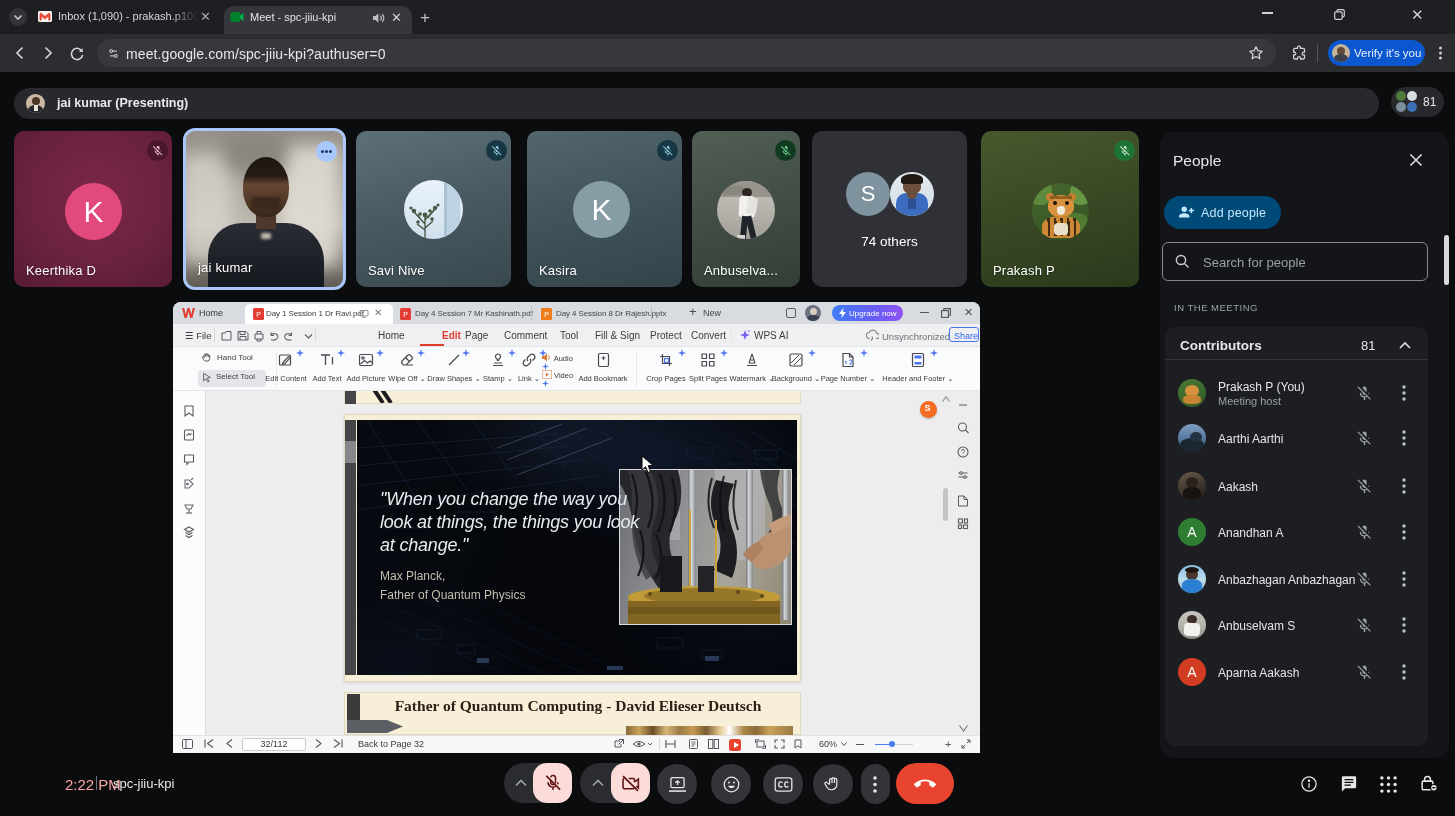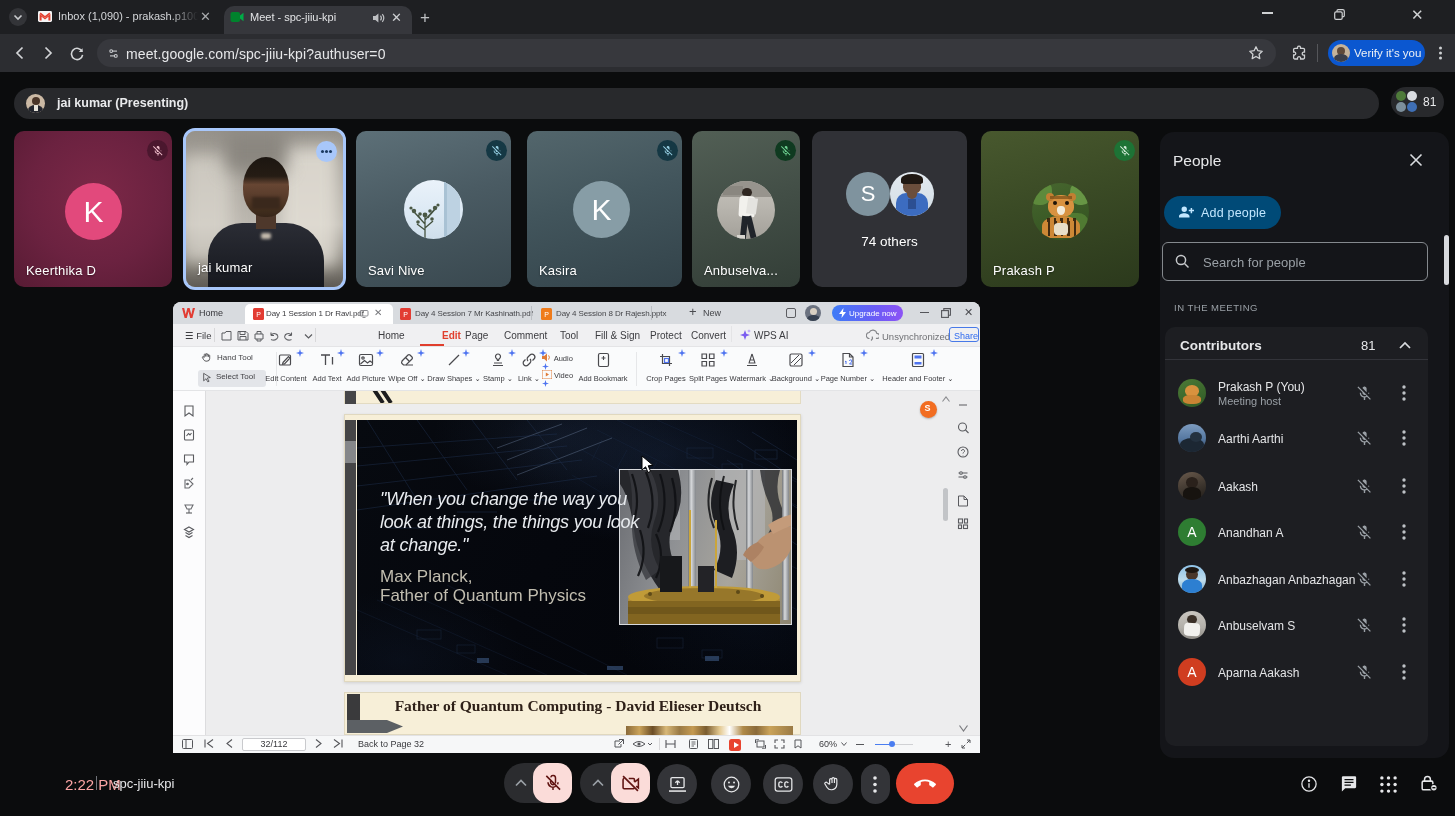--- a/index.html
+++ b/index.html
@@ -588,21 +588,21 @@
               <circle cx="142" cy="126" r="2"></circle>
             </g>
           <rect x="40" y="86" width="22" height="36" fill="#17181b"></rect>
           <rect x="78" y="96" width="16" height="26" fill="#232327"></rect>
           <g stroke="#caa53b" stroke-width="2">
               <path d="M70 40 V118 M96 50 V118"></path>
             </g>
         </svg>
       </div>
       <div class="abs" style="left:207px;top:97px;width:280px;font-style:italic;font-size:18px;line-height:23px;color:#e8ebef;letter-spacing:-0.2px;z-index:3;">"When you change the way you<br>look at things, the things you look<br>at change."</div>
-      <div class="abs" style="left:207px;top:176px;font-size:17px;line-height:19px;color:#c2beb0;z-index:3;">Max Planck,<br>Father of Quantum Physics</div>
+      <div class="abs" style="left:207px;top:176px;font-size:12px;line-height:19px;color:#c2beb0;z-index:3;">Max Planck,<br>Father of Quantum Physics</div>
 
       <svg class="abs" style="left:468px;top:64px;" width="13" height="19" viewBox="0 0 13 19">
           <path d="M1 1 L1 15 L4.6 11.8 L7 17.5 L9.6 16.4 L7.2 10.8 L12 10.3 Z" fill="#fff" stroke="#000" stroke-width="1"></path>
         </svg>
 
       <div class="abs" style="left:171px;top:301px;width:457px;height:43px;background:#f7efd8;border:1px solid #e0d8bf;"></div>
       <div class="abs" style="left:174px;top:303px;width:13px;height:26px;background:#3a3a3c;"></div>
       <div class="abs" style="left:174px;top:329px;width:56px;height:13px;background:#5c6064;clip-path:polygon(0 0, 40px 0, 100% 50%, 40px 100%, 0 100%);"></div>
       <div class="abs" style="left:205px;top:306px;width:400px;text-align:center;font-family:'Liberation Serif',serif;font-weight:700;font-size:15.5px;color:#2e2018;">Father of Quantum Computing - David Elieser Deutsch</div>
       <div class="abs" style="left:453px;top:335px;width:167px;height:9px;background:linear-gradient(90deg,#8a6a3a 0%,#caa35a 8%,#6b4d26 16%,#d8b878 24%,#9a7a45 32%,#c59a52 40%,#7a5c30 48%,#e3c88f 56%,#fff 62%,#b08a48 70%,#8a6a3a 78%,#caa35a 86%,#9a7a45 100%);"></div>

